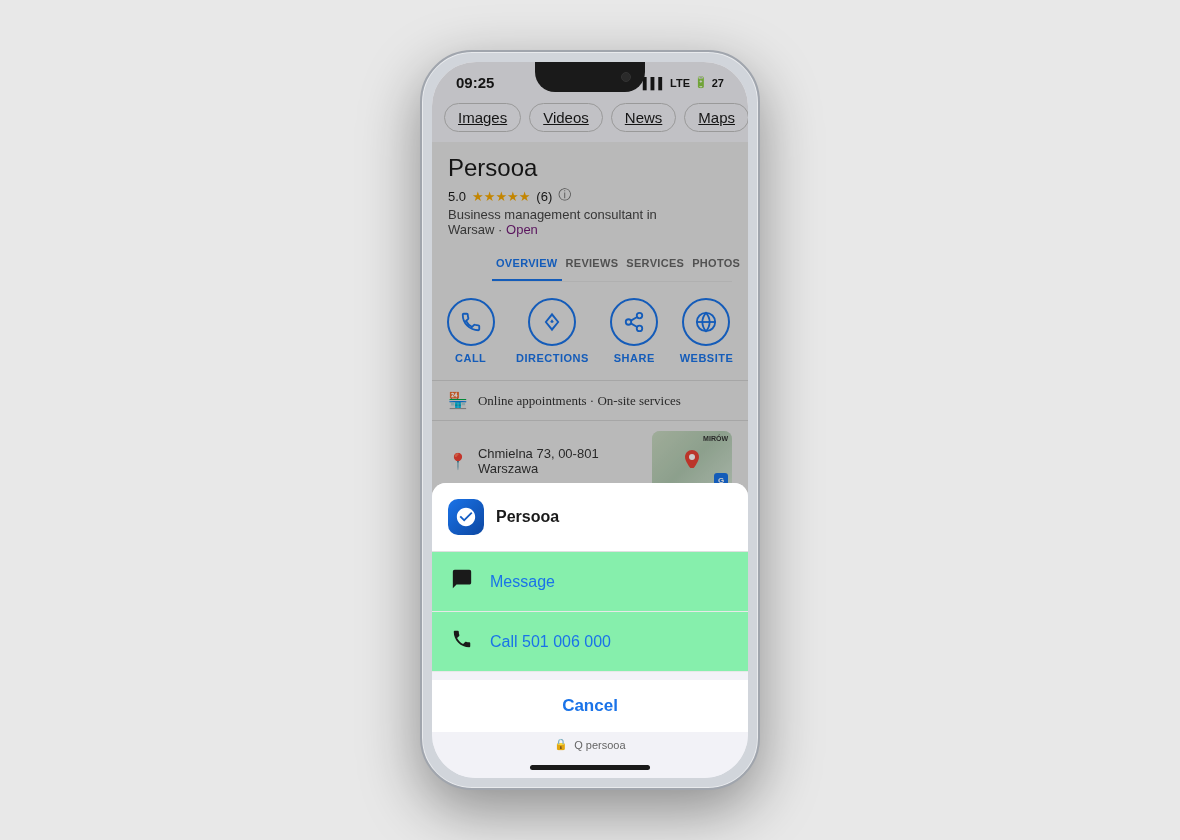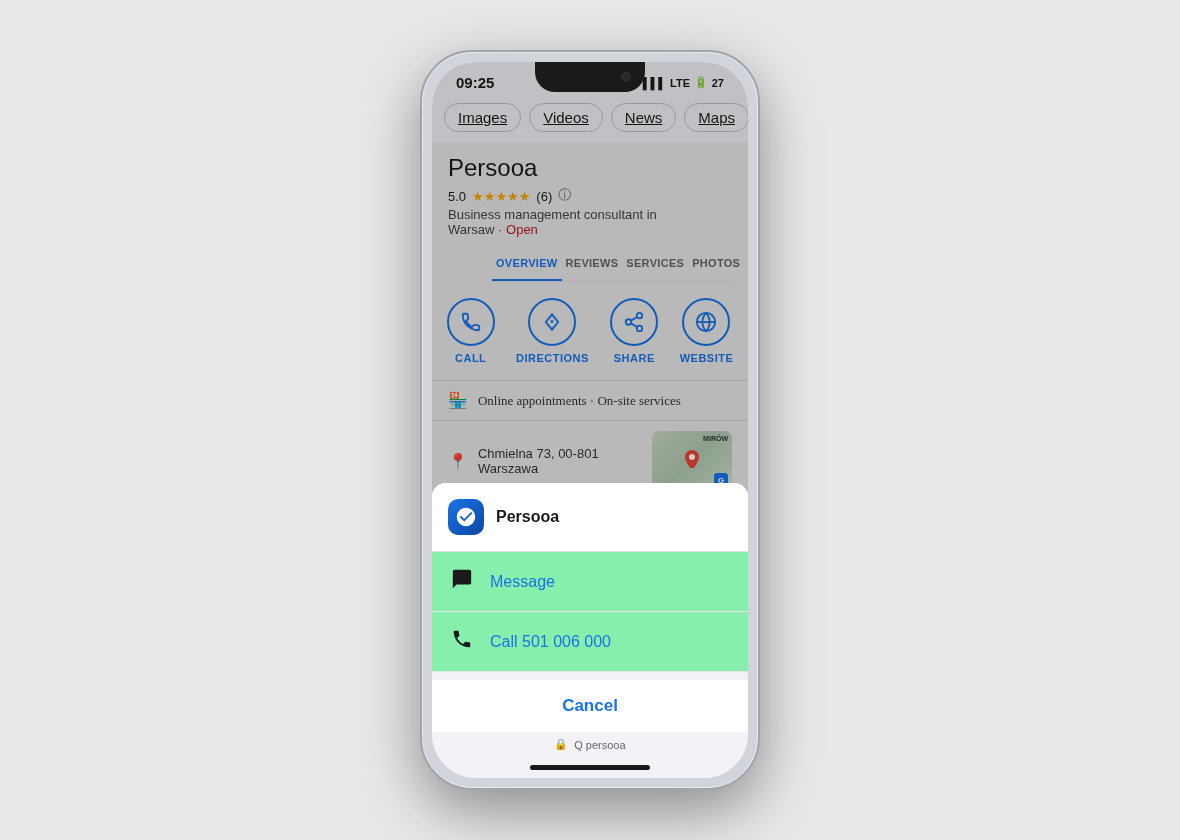--- a/index.html
+++ b/index.html
@@ -146,21 +146,21 @@
       font-size: 13px;
     }
 
     .business-desc {
       font-size: 13px;
       color: #444;
       margin-bottom: 2px;
     }
 
     .open-status {
-      color: #b91c1c;
+      color: #701a75;
       font-size: 13px;
     }
 
     
     .detail-tabs {
       display: flex;
       border-bottom: 1px solid #ddd;
       margin-top: 10px;
       background: #e8e8e8;
       margin-left: 44px;

